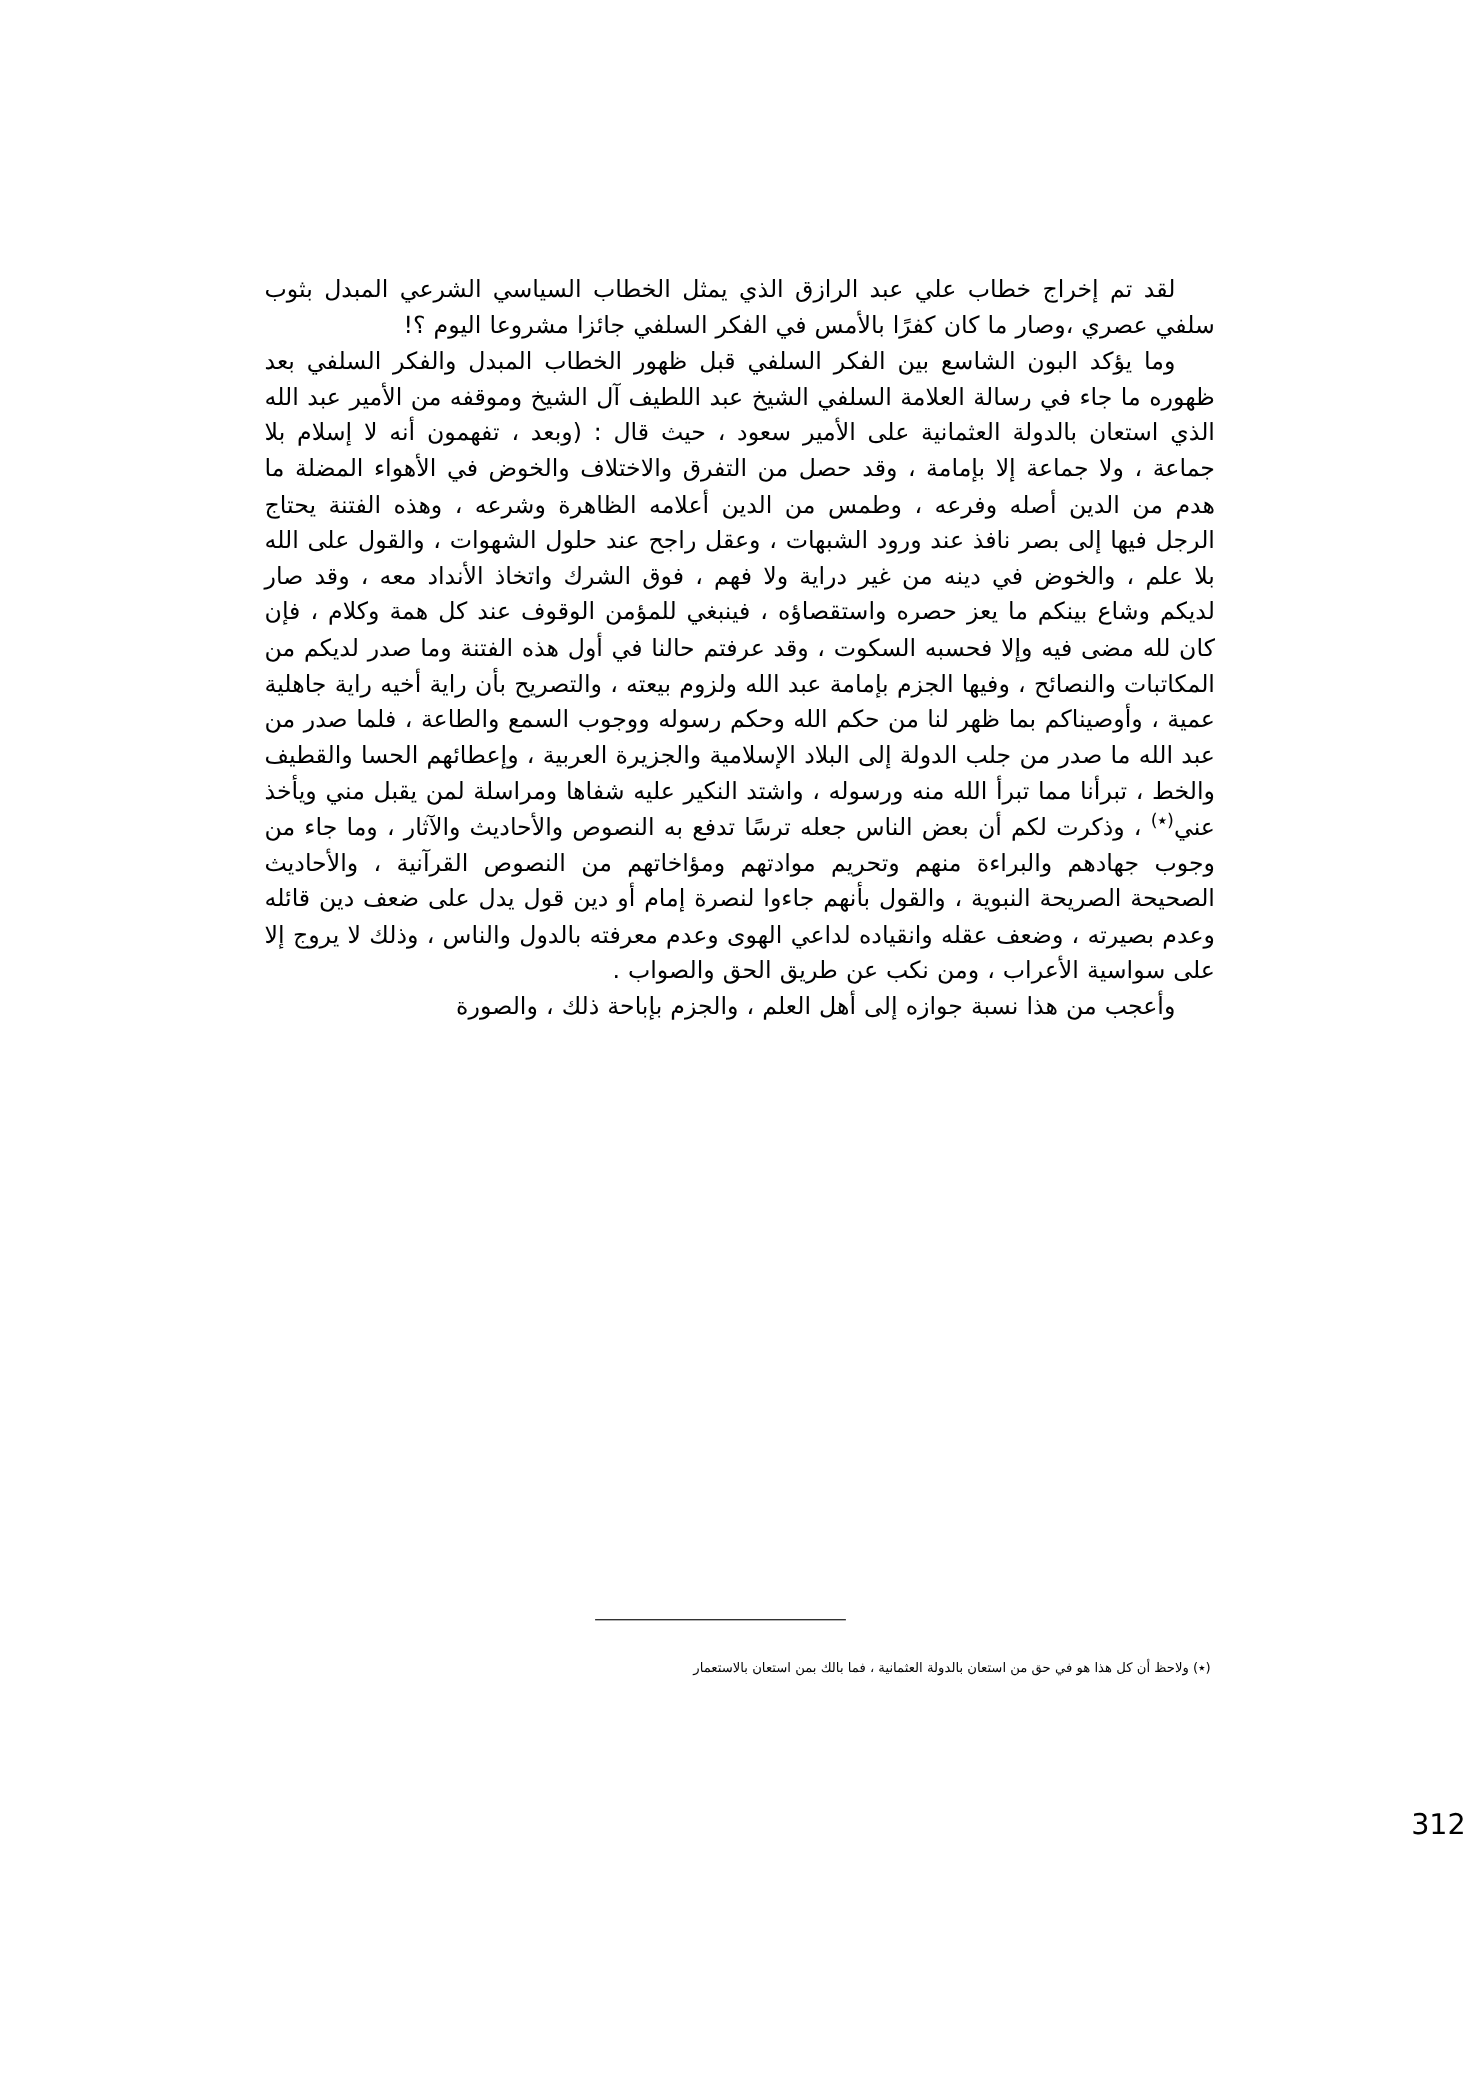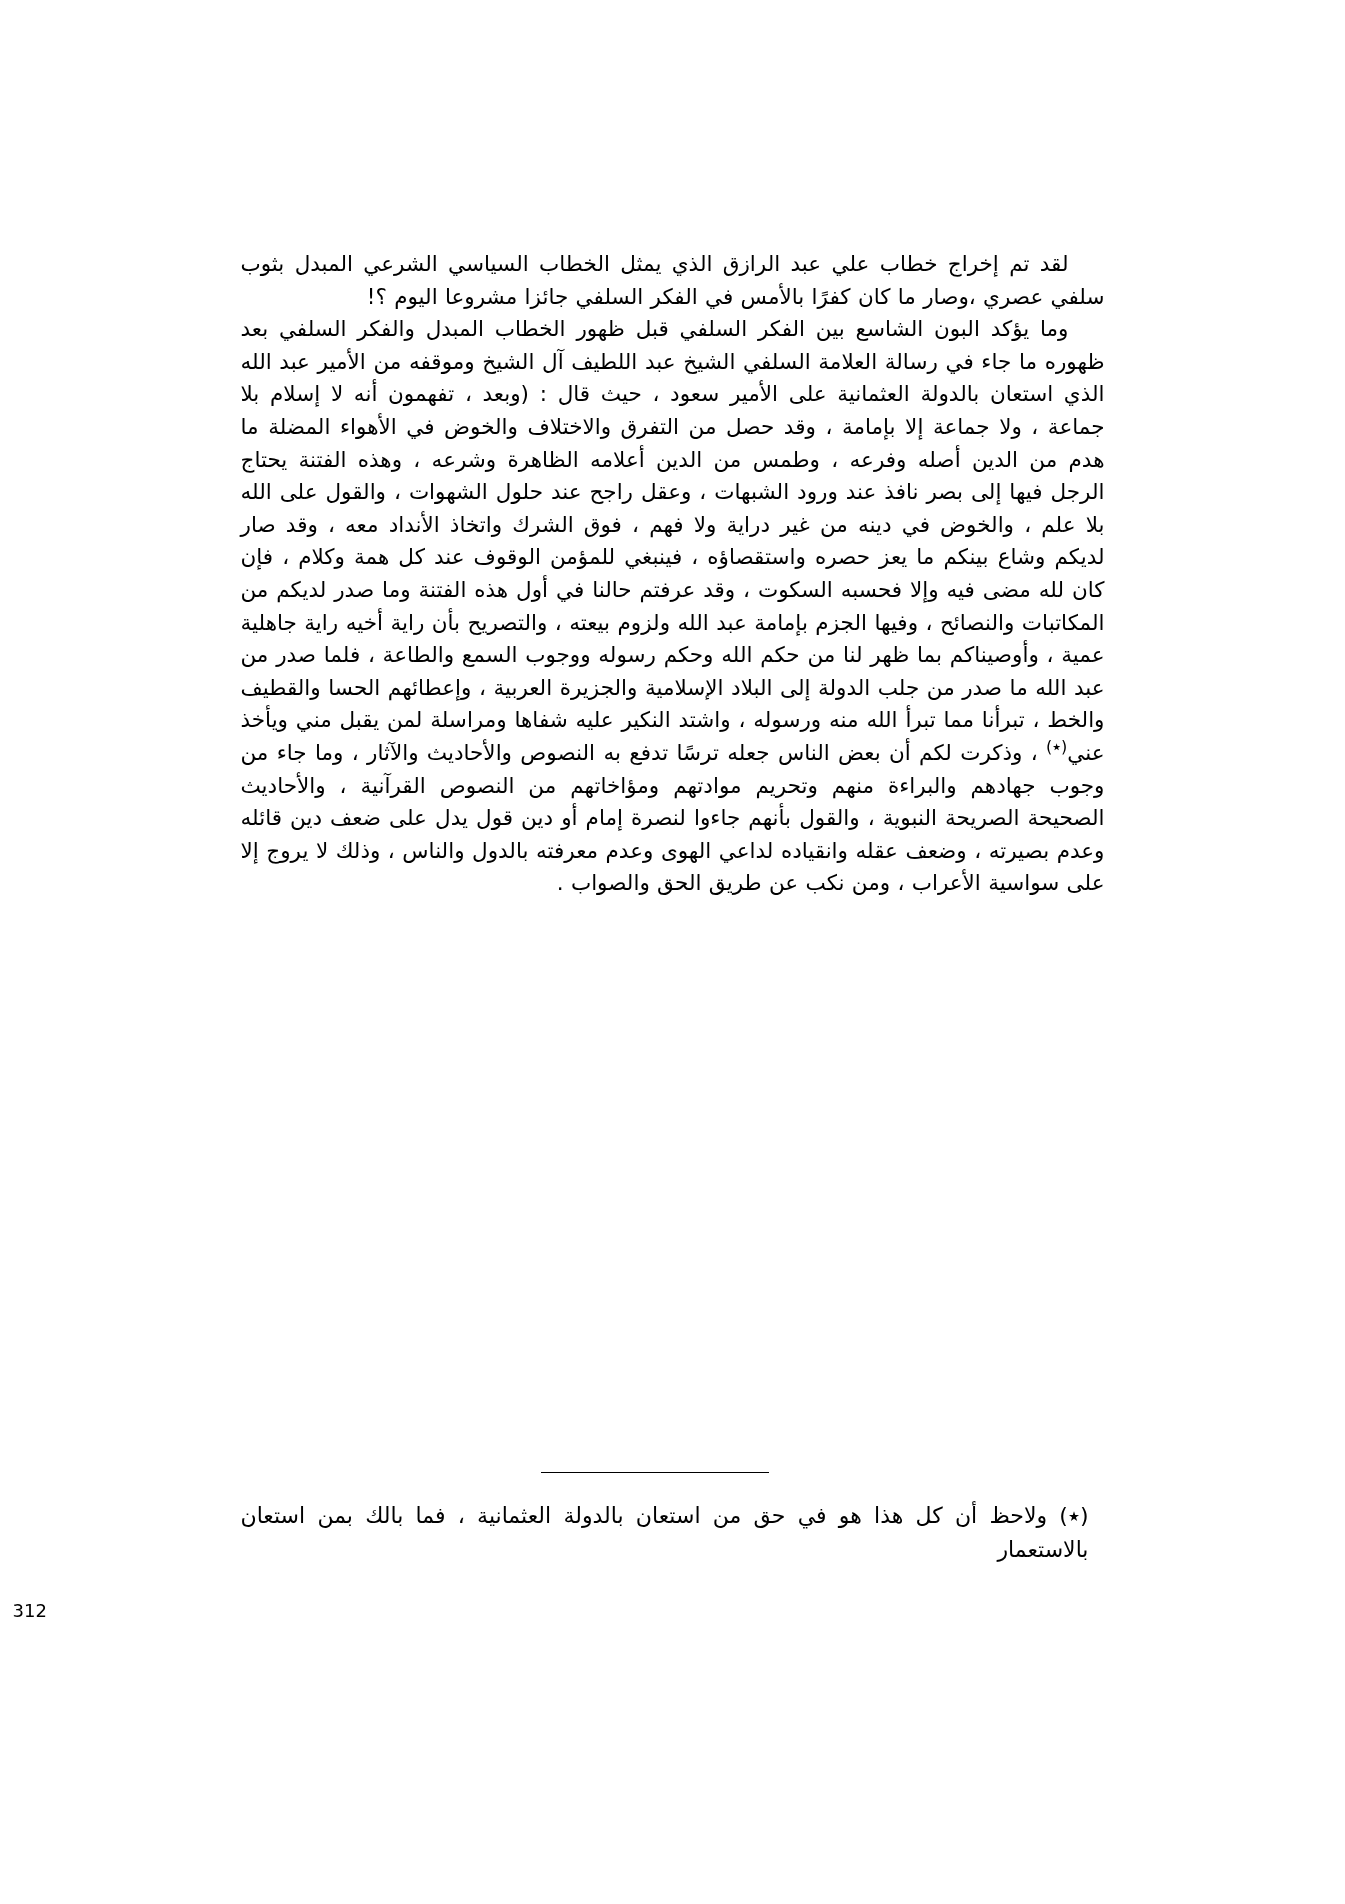--- a/index.html
+++ b/index.html
@@ -57,57 +57,58 @@
     direction: rtl;
   }
   .fn-rule {
     width: 228px;
     height: 0;
     border-top: 1.4px solid #000000;
     margin: 0 auto 0 0;
     margin-right: 336px;
   }
   .footnote {
-    margin: 26px 16px 0 0;
+    margin: 26px 4px 0 0;
     font-family: "DejaVu Sans", sans-serif;
-    font-size: 22px;
+    font-size: 12px;
     line-height: 34px;
     color: #000000;
     text-align: justify;
     text-align-last: right;
     direction: rtl;
   }
   .footnote .tail {
     display: block;
     text-align: center;
     margin-top: 2px;
   }
   .page-number {
     position: absolute;
-    top: 1600px;
+    top: 1644px;
     left: 0;
     right: 0;
-    text-align: left;
+    text-align: right;
     font-family: "DejaVu Sans", sans-serif;
-    font-size: 18px;
+    font-size: 26px;
     color: #000000;
     direction: ltr;
   }
 </style>
 </head>
 <body>
 
 <div class="page">
 
   <div class="content">
 
     <p class="para indent">لقد تم إخراج خطاب علي عبد الرازق الذي يمثل الخطاب السياسي الشرعي المبدل بثوب سلفي عصري ،وصار ما كان كفرًا بالأمس في الفكر السلفي جائزا مشروعا اليوم ؟!</p>
 
     <p class="para indent"><span>وما يؤكد البون الشاسع بين الفكر السلفي قبل ظهور الخطاب المبدل والفكر السلفي بعد ظهوره ما جاء في رسالة العلامة السلفي الشيخ عبد اللطيف آل الشيخ وموقفه من الأمير عبد الله الذي استعان بالدولة العثمانية على الأمير سعود ، حيث قال : (وبعد ، تفهمون أنه لا إسلام بلا جماعة ، ولا جماعة إلا بإمامة ، وقد حصل من التفرق والاختلاف والخوض في الأهواء المضلة ما هدم من الدين أصله وفرعه ، وطمس من الدين أعلامه الظاهرة وشرعه ، وهذه الفتنة يحتاج الرجل فيها إلى بصر نافذ عند ورود الشبهات ، وعقل راجح عند حلول الشهوات ، والقول على الله بلا علم ، والخوض في دينه من غير دراية ولا فهم ، فوق الشرك واتخاذ الأنداد معه ، وقد صار لديكم وشاع بينكم ما يعز حصره واستقصاؤه ، فينبغي للمؤمن الوقوف عند كل همة وكلام ، فإن كان لله مضى فيه وإلا فحسبه السكوت ، وقد عرفتم حالنا في أول هذه الفتنة وما صدر لديكم من المكاتبات والنصائح ، وفيها الجزم بإمامة عبد الله ولزوم بيعته ، والتصريح بأن راية أخيه راية جاهلية عمية ، وأوصيناكم بما ظهر لنا من حكم الله وحكم رسوله ووجوب السمع والطاعة ، فلما صدر من عبد الله ما صدر من جلب الدولة إلى البلاد الإسلامية والجزيرة العربية ، وإعطائهم الحسا والقطيف والخط ، تبرأنا مما تبرأ الله منه ورسوله ، واشتد النكير عليه شفاها ومراسلة لمن يقبل مني ويأخذ عني</span><span class="fn-marker">(٭)</span><span> ، وذكرت لكم أن بعض الناس جعله ترسًا تدفع به النصوص والأحاديث والآثار ، وما جاء من وجوب جهادهم والبراءة منهم وتحريم موادتهم ومؤاخاتهم من النصوص القرآنية ، والأحاديث الصحيحة الصريحة النبوية ، والقول بأنهم جاءوا لنصرة إمام أو دين قول يدل على ضعف دين قائله وعدم بصيرته ، وضعف عقله وانقياده لداعي الهوى وعدم معرفته بالدول والناس ، وذلك لا يروج إلا على سواسية الأعراب ، ومن نكب عن طريق الحق والصواب .</span></p>
 
+    <p class="para indent">وأعجب من هذا نسبة جوازه إلى أهل العلم ، والجزم بإباحة ذلك ، والصورة</p>
 
   </div>
 
   <div class="footnote-area">
     <div class="fn-rule"></div>
     <p class="footnote"><span>(٭)</span> <span>ولاحظ أن كل هذا هو في حق من استعان بالدولة العثمانية ، فما بالك بمن استعان بالاستعمار</span></p>
   </div>
 
   <div class="page-number">312</div>
 

